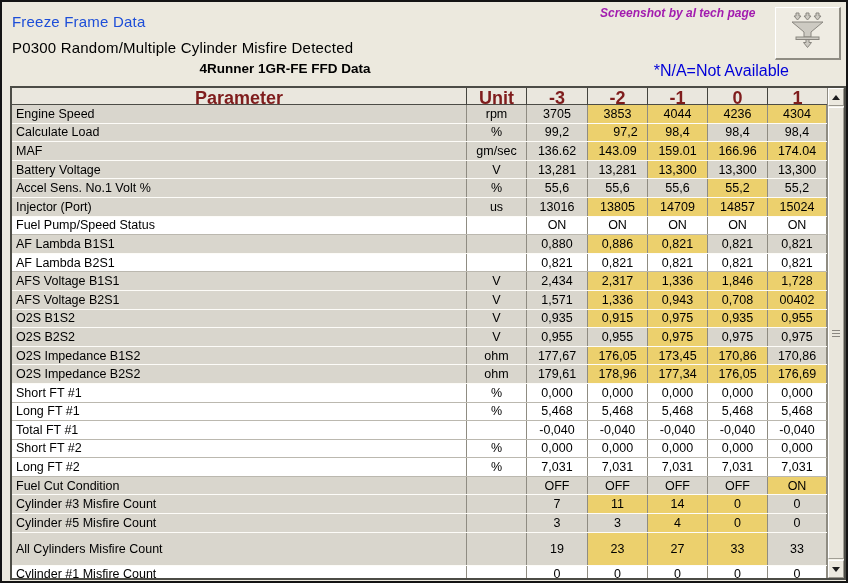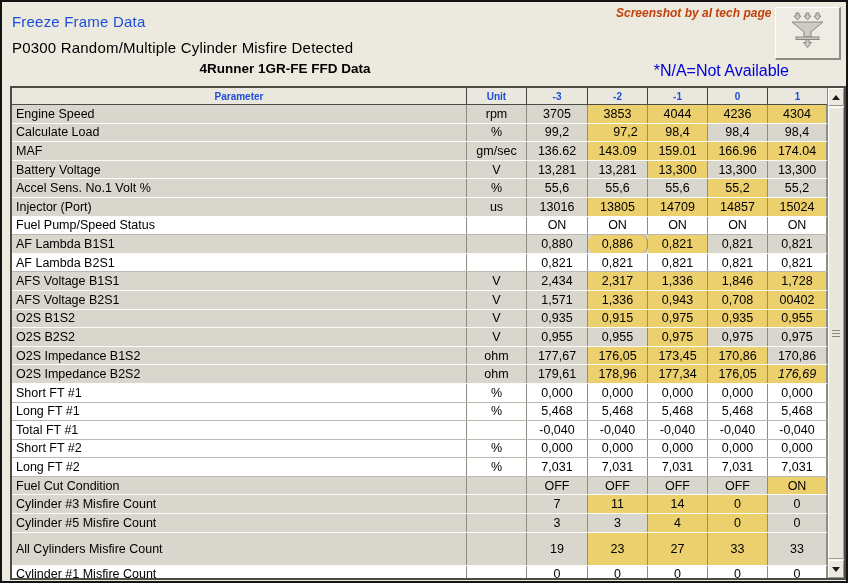--- a/index.html
+++ b/index.html
@@ -31,21 +31,21 @@
     position:absolute; left:8px; top:84px; width:836px; height:494px;
     border:2px solid #4c4c46; background:#fff; display:flex; overflow:hidden;
   }
   .grid { width:815px; display:flex; flex-direction:column; overflow:hidden; }
 
   .hrow {
     display:grid; grid-template-columns:455px 60px 61px 60px 60px 60px 59px;
     height:17px; flex:0 0 17px; background:#EAE7DE; border-bottom:1px solid #4c4c46;
   }
   .hcell {
-    font-size:10px; font-weight:bold; color:#1d4ed8; display:flex;
+    font-size:18px; font-weight:bold; color:#7f1d1d; display:flex;
     align-items:center; justify-content:center; border-right:1px solid #45453f;
   }
   .hcell:last-child { border-right:none; }
 
   .body { flex:1; display:flex; flex-direction:column; overflow:hidden; }
   .row {
     display:grid; grid-template-columns:455px 60px 61px 60px 60px 60px 59px;
     height:18.6px; flex:0 0 18.6px;
   }
   .row.tall { height:33px; flex:0 0 33px; }
@@ -80,21 +80,21 @@
           background:repeating-linear-gradient(to bottom,#8a8780 0 1px,transparent 1px 3px); }
 </style>
 </head>
 <body>
 
 <div class="window" style="background: rgb(236, 233, 222);">
 
   <div class="title1">Freeze Frame Data</div>
   <div class="title2">P0300 Random/Multiple Cylinder Misfire Detected</div>
   <div class="subtitle">4Runner 1GR-FE FFD Data</div>
-  <div class="watermark" style="color: #c2410c; margin-left: 16px;">Screenshot by al tech page</div>
+  <div class="watermark" style="color: #a21caf;">Screenshot by al tech page</div>
   <div class="na-note" style="color: rgb(0, 0, 216);">*N/A=Not Available</div>
 
   <div class="filter-btn">
     <span>
       <svg width="40" height="40" viewBox="0 0 40 40">
         <g stroke="#8a8780" stroke-width="1" fill="#cdcac2">
           <path d="M8 2 h3 v3 h2 l-3.5 4 -3.5 -4 h2 z"></path>
           <path d="M18 2 h3 v3 h2 l-3.5 4 -3.5 -4 h2 z"></path>
           <path d="M28 2 h3 v3 h2 l-3.5 4 -3.5 -4 h2 z"></path>
           <path d="M4 11 h31 l-12 10 v5 h-7 v-5 z"></path>
@@ -177,21 +177,21 @@
     <div class="cell">ON</div>
     <div class="cell">ON</div>
     <div class="cell">ON</div>
     <div class="cell">ON</div>
     <div class="cell">ON</div>
   </div>
           <div class="row shade-gray">
     <div class="cell param">AF Lambda B1S1</div>
     <div class="cell"></div>
     <div class="cell">0,880</div>
-    <div class="cell hl" style="background: rgb(236, 208, 109); border-radius: 7px;">0,886</div>
+    <div class="cell hl" style="background: rgb(236, 208, 109);">0,886</div>
     <div class="cell hl" style="background: rgb(236, 208, 109);">0,821</div>
     <div class="cell">0,821</div>
     <div class="cell">0,821</div>
   </div>
           <div class="row shade-white">
     <div class="cell param">AF Lambda B2S1</div>
     <div class="cell"></div>
     <div class="cell">0,821</div>
     <div class="cell">0,821</div>
     <div class="cell">0,821</div>
@@ -243,21 +243,21 @@
     <div class="cell hl" style="background: rgb(236, 208, 109);">170,86</div>
     <div class="cell">170,86</div>
   </div>
           <div class="row shade-gray">
     <div class="cell param">O2S Impedance B2S2</div>
     <div class="cell">ohm</div>
     <div class="cell">179,61</div>
     <div class="cell hl" style="background: rgb(236, 208, 109);">178,96</div>
     <div class="cell hl" style="background: rgb(236, 208, 109);">177,34</div>
     <div class="cell hl" style="background: rgb(236, 208, 109);">176,05</div>
-    <div class="cell hl" style="background: rgb(236, 208, 109); font-style: italic;">176,69</div>
+    <div class="cell hl" style="background: rgb(236, 208, 109);">176,69</div>
   </div>
           <div class="row shade-white">
     <div class="cell param">Short FT #1</div>
     <div class="cell">%</div>
     <div class="cell">0,000</div>
     <div class="cell">0,000</div>
     <div class="cell">0,000</div>
     <div class="cell">0,000</div>
     <div class="cell">0,000</div>
   </div>

